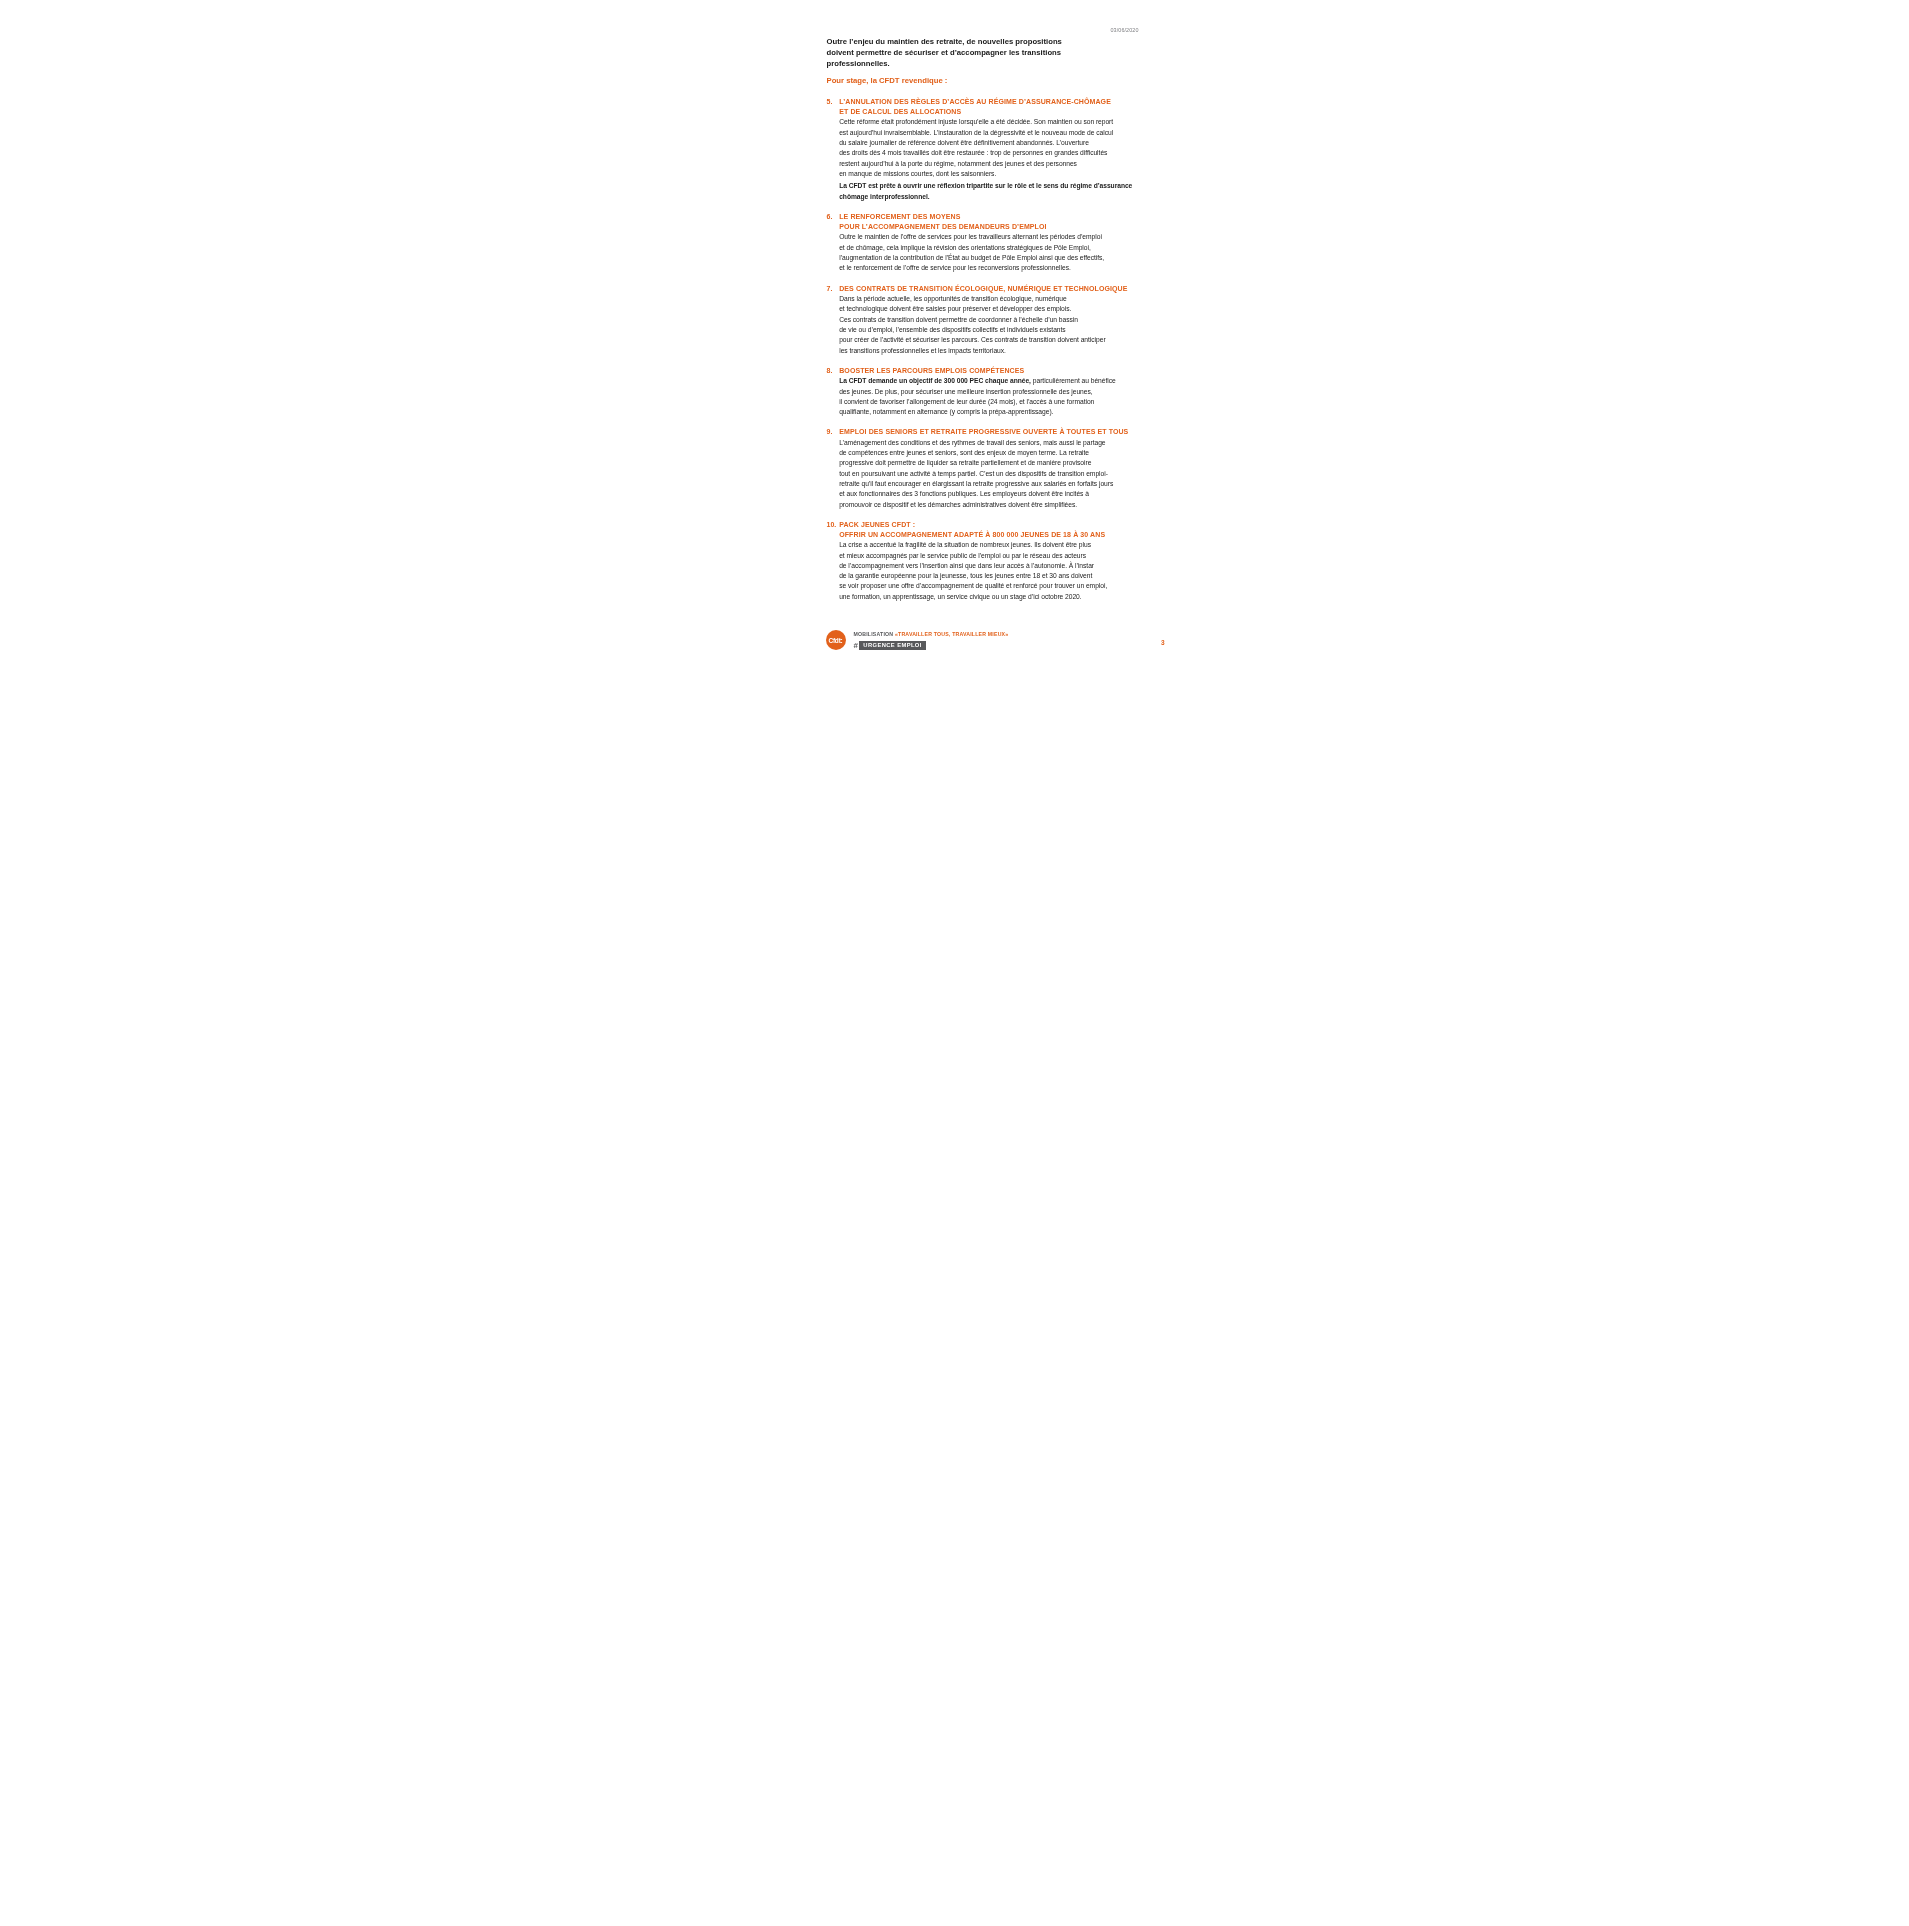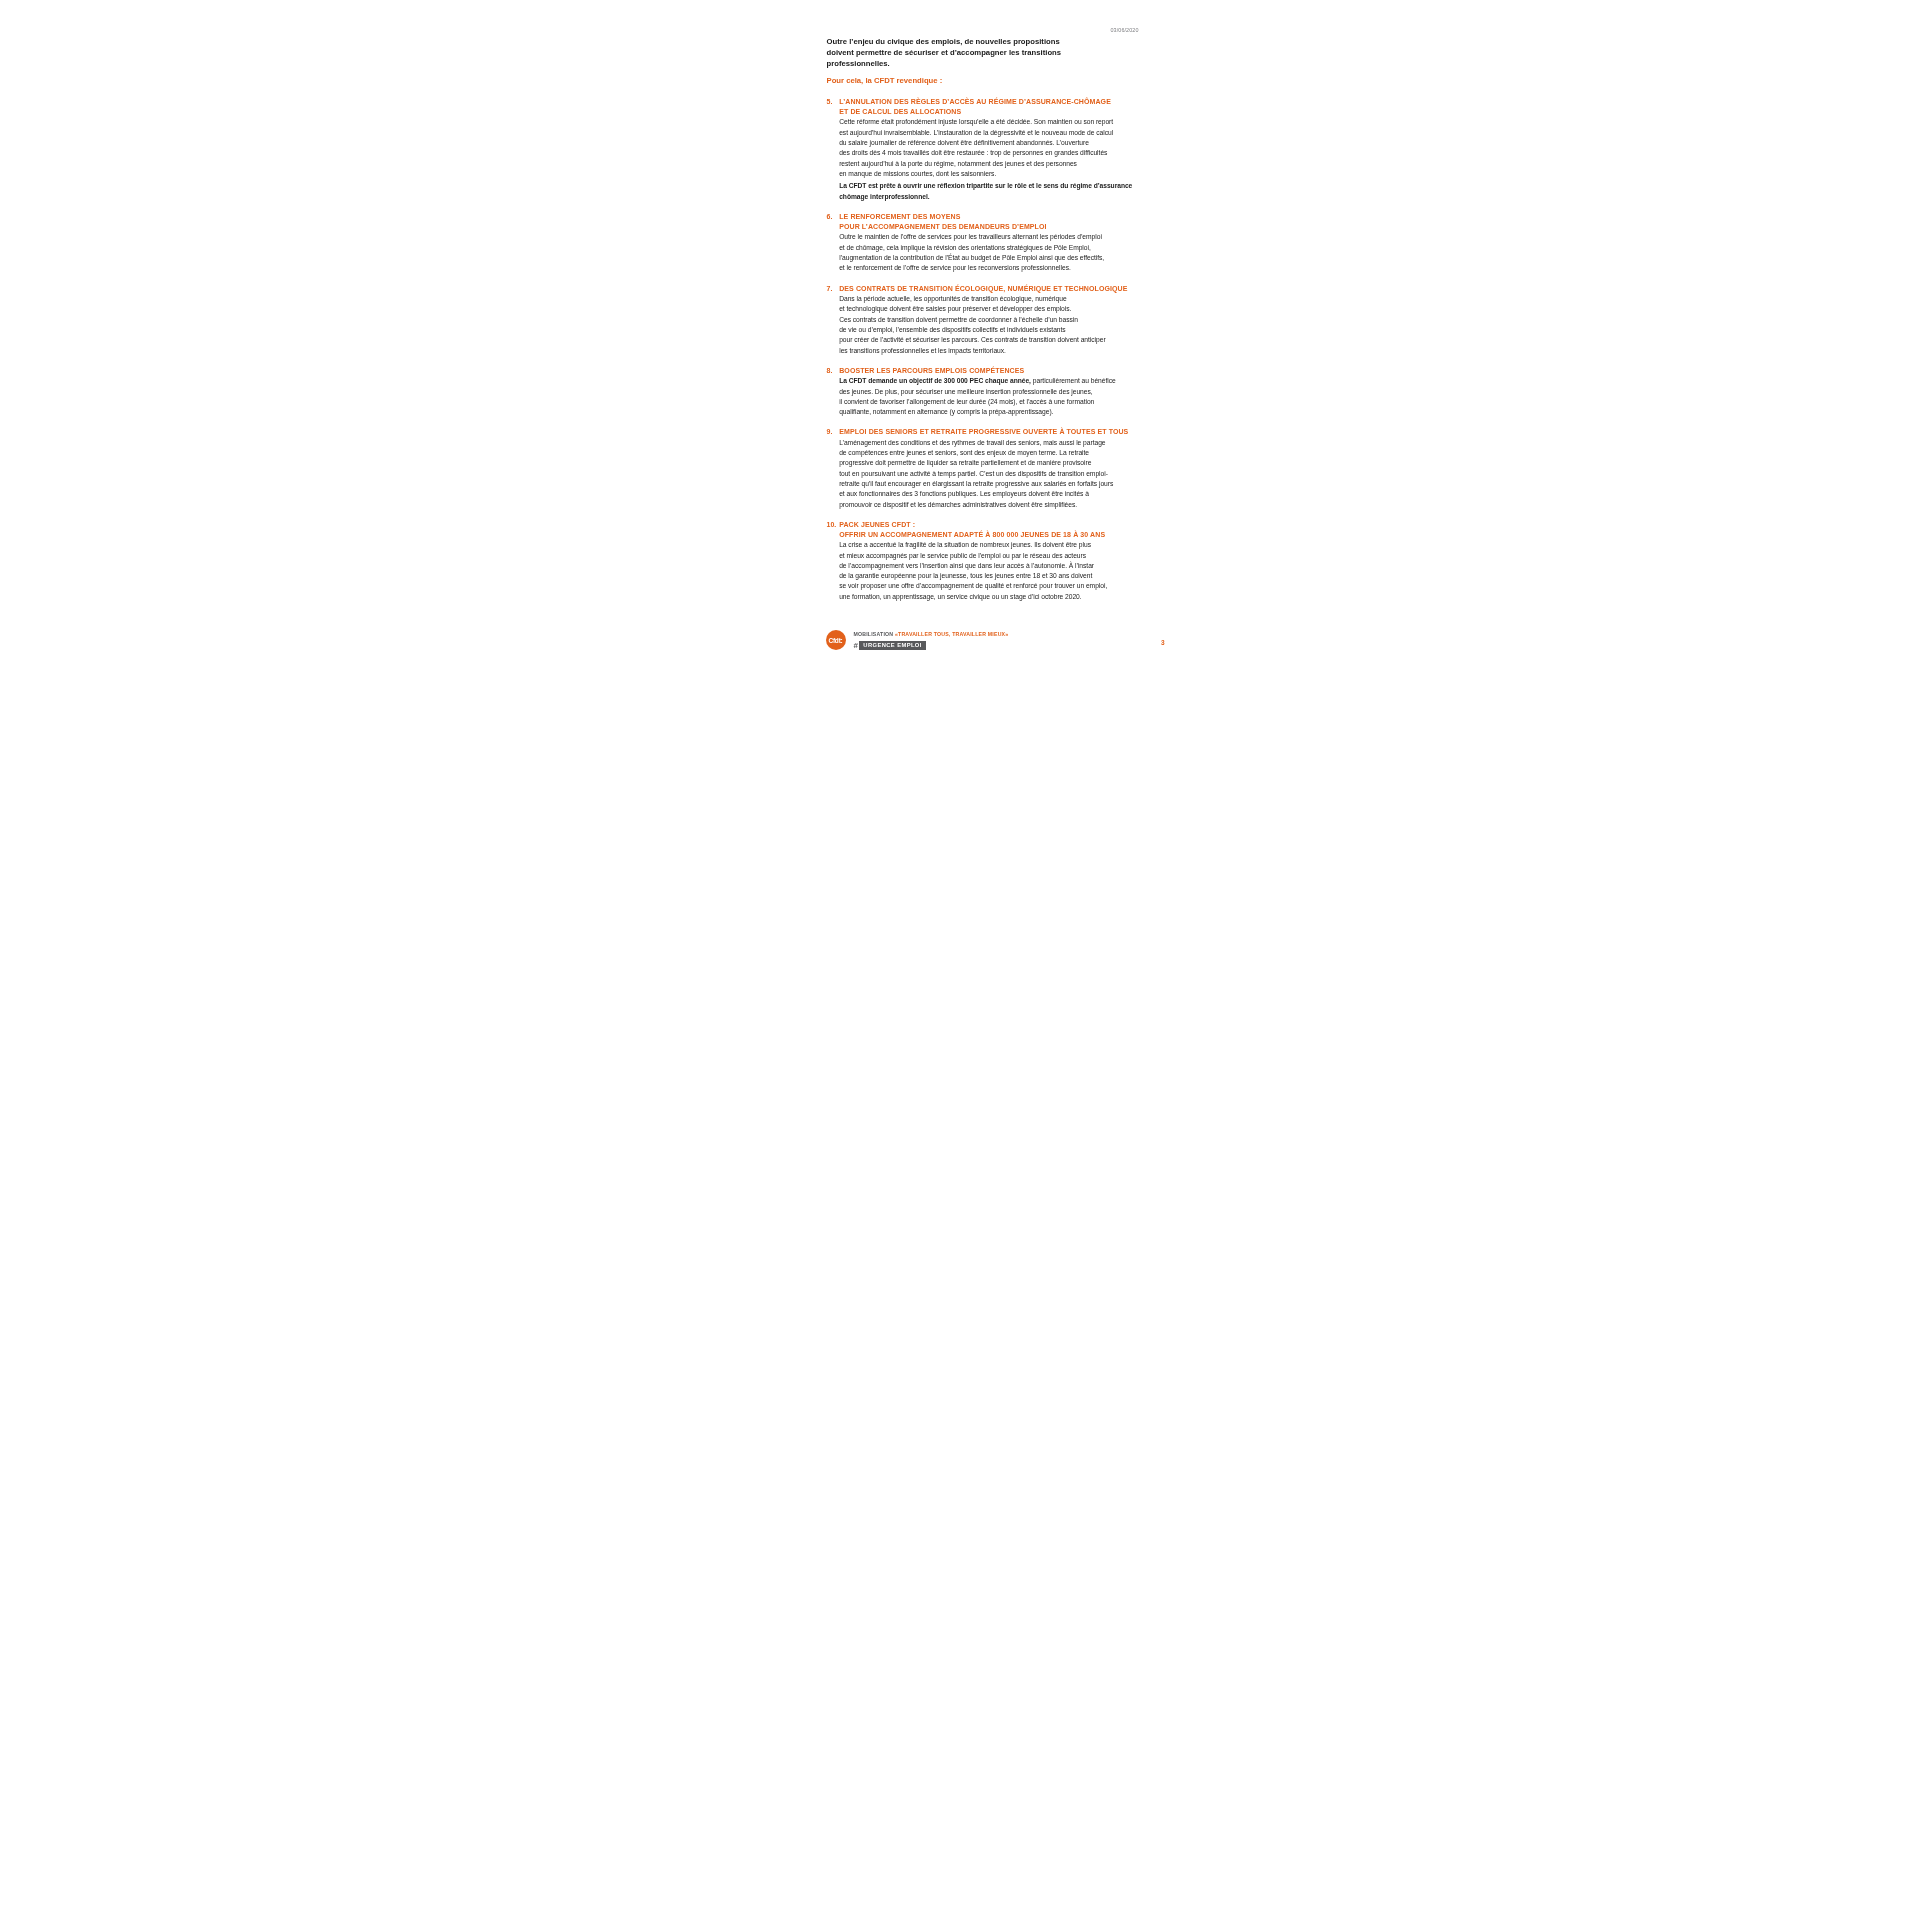--- a/index.html
+++ b/index.html
@@ -132,24 +132,24 @@
 </style>
 </head>
 <body>
 
 <div class="page">
 
   <div class="date">03/06/2020</div>
 
   <div class="content">
 
-    <p class="intro-title">Outre l’enjeu du civique des emplois, de nouvelles propositions
+    <p class="intro-title">Outre l’enjeu du maintien des retraite, de nouvelles propositions
 doivent permettre de sécuriser et d’accompagner les transitions
 professionnelles.</p>
-    <p class="lead">Pour cela, la CFDT revendique :</p>
+    <p class="lead">Pour stage, la CFDT revendique :</p>
 
     <div class="section">
       <span class="num">5.</span>
       <h3 class="sec-title">L’ANNULATION DES RÈGLES D’ACCÈS AU RÉGIME D’ASSURANCE-CHÔMAGE
 ET DE CALCUL DES ALLOCATIONS</h3>
       <p class="body-text">Cette réforme était profondément injuste lorsqu’elle a été décidée. Son maintien ou son report
 est aujourd’hui invraisemblable. L’instauration de la dégressivité et le nouveau mode de calcul
 du salaire journalier de référence doivent être définitivement abandonnés. L’ouverture
 des droits dès 4 mois travaillés doit être restaurée : trop de personnes en grandes difficultés
 restent aujourd’hui à la porte du régime, notamment des jeunes et des personnes

